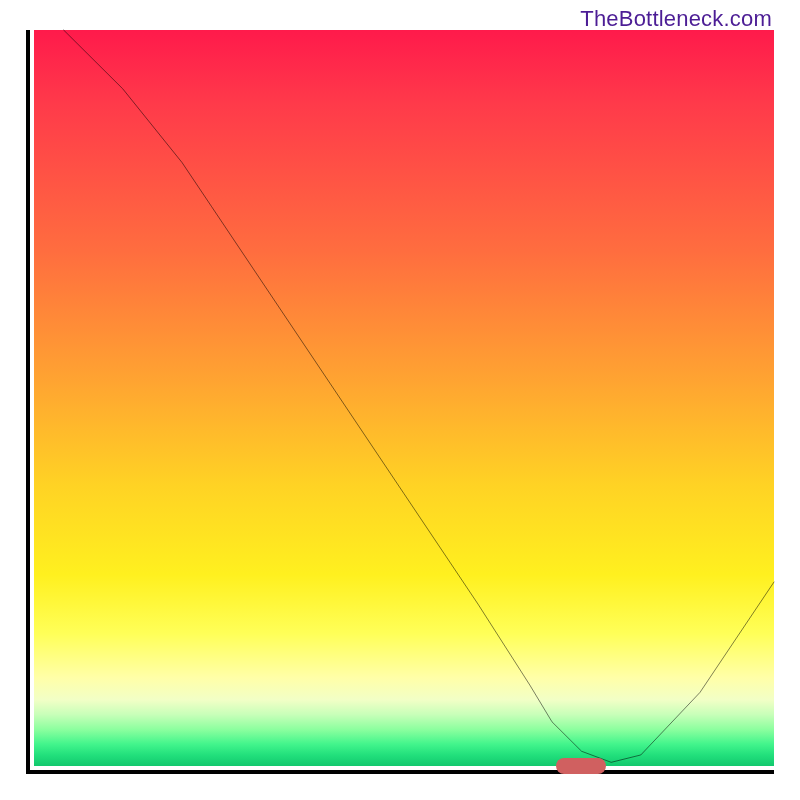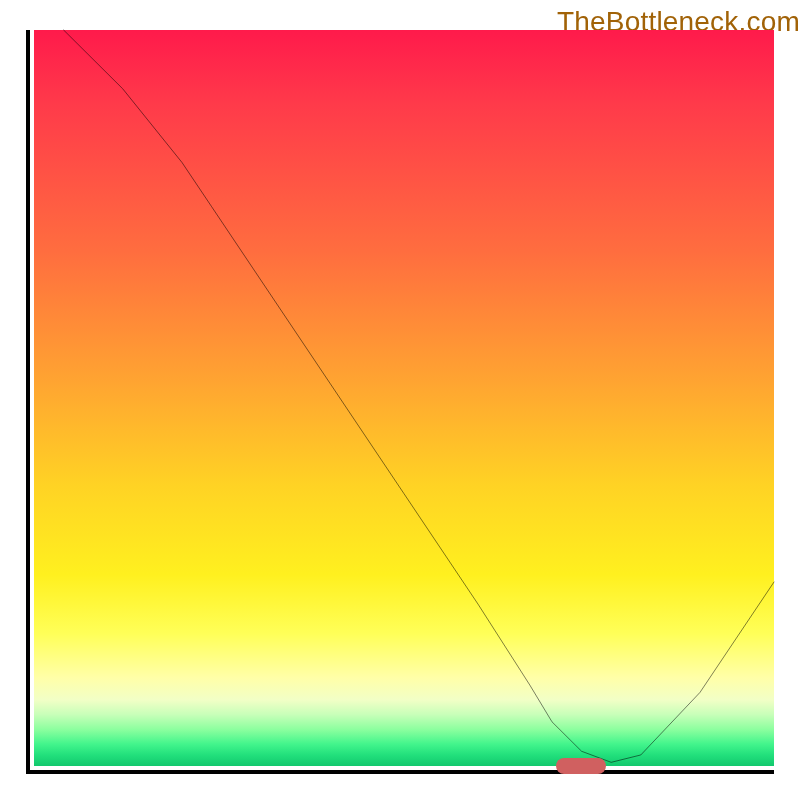--- a/index.html
+++ b/index.html
@@ -6,23 +6,23 @@
   body {
     width: 800px;
     height: 800px;
     background: #ffffff;
     position: relative;
     font-family: Arial, sans-serif;
   }
   .watermark {
     position: absolute;
     top: 6px;
-    right: 0;
-    font-size: 28px;
-    color: #a16207;
+    right: 28px;
+    font-size: 22px;
+    color: #4c1d95;
     font-weight: normal;
     letter-spacing: 0.2px;
   }
   .plot-area {
     position: absolute;
     left: 26px;
     top: 30px;
     width: 748px;
     height: 744px;
     border-left: 4px solid #000;

